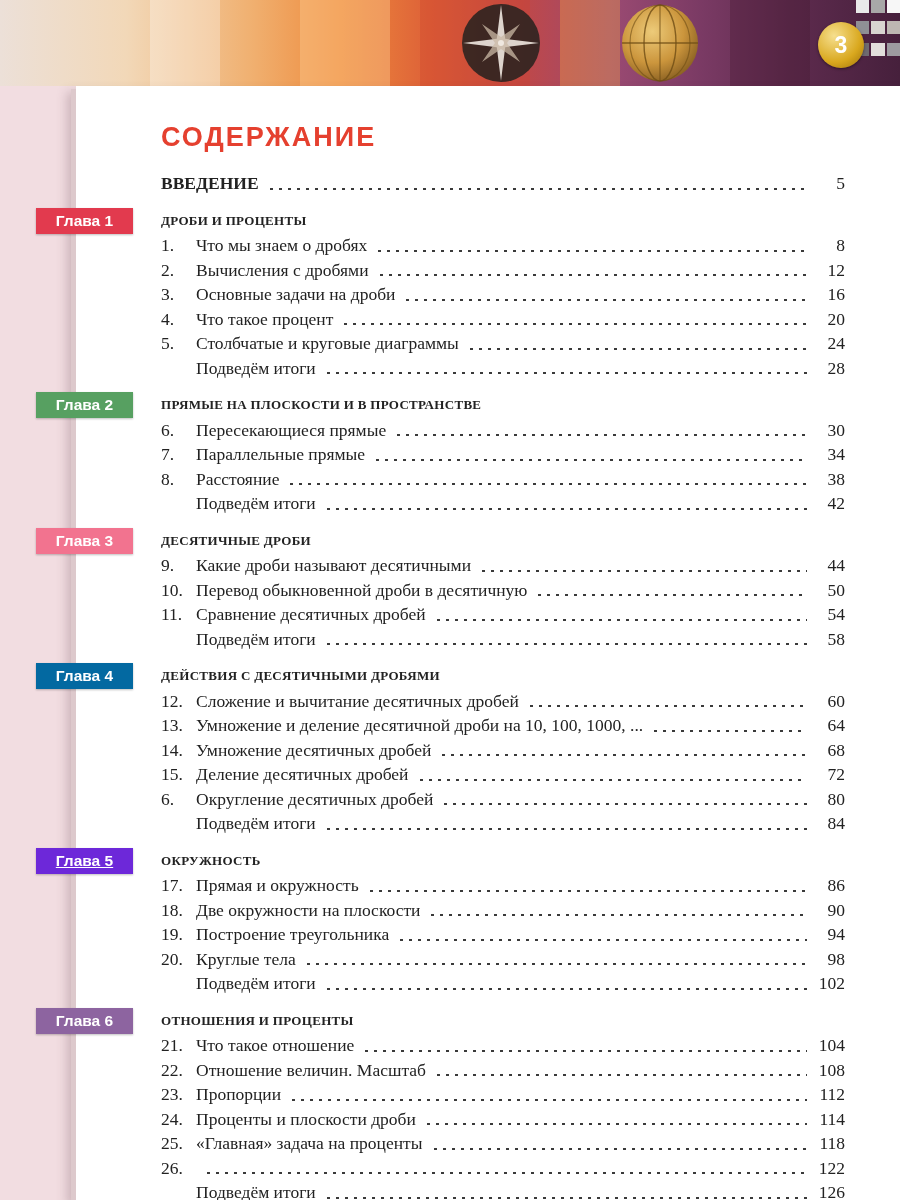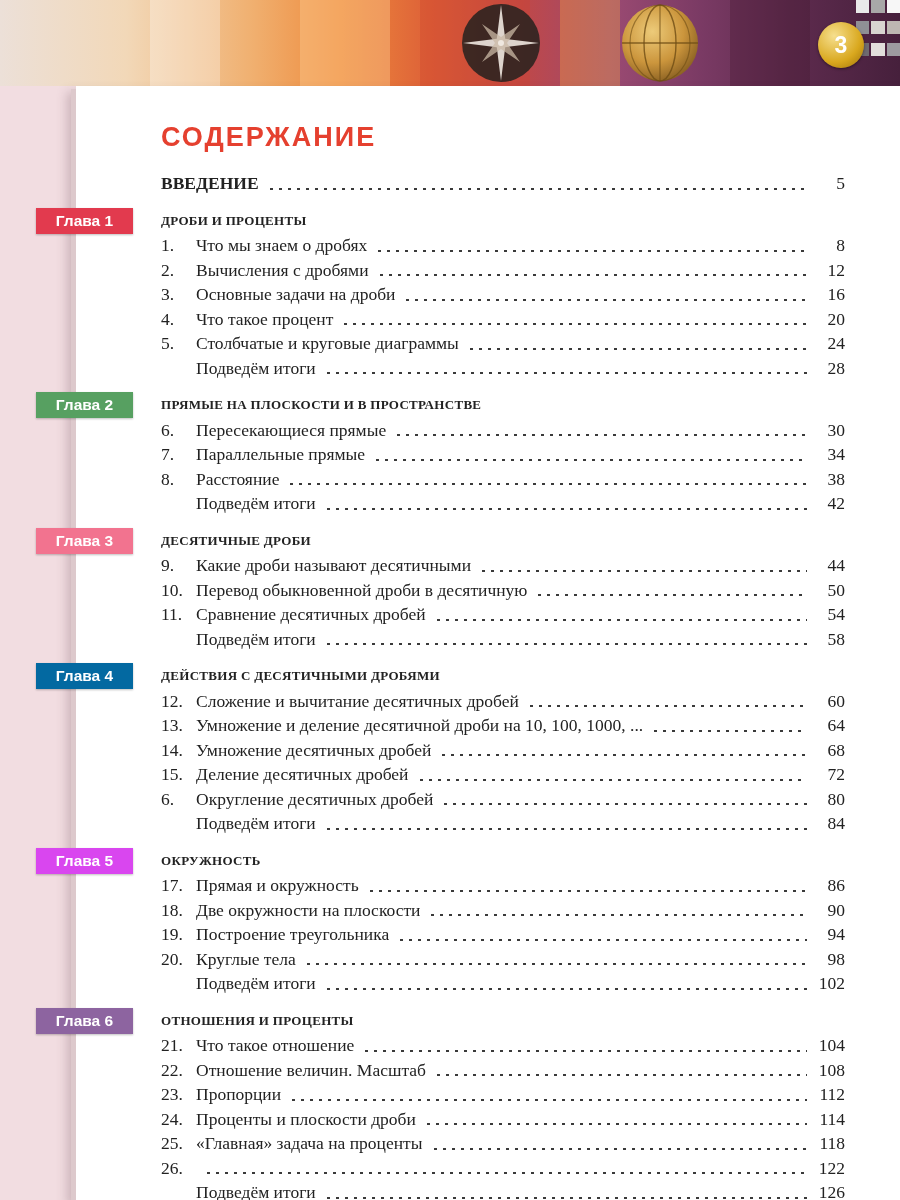--- a/index.html
+++ b/index.html
@@ -246,21 +246,21 @@
               <span class="pg">80</span>
             </div>
             <div class="toc-line">
               <span class="num"></span>
               <span class="lbl">Подведём итоги</span>
               <span class="dots"></span>
               <span class="pg">84</span>
             </div>
           </div>
           <div class="chapter">
-            <div class="badge" style="background: #d946ef;">Глава 5</div>
+            <div class="badge" style="background: #6d28d9; text-decoration: underline;">Глава 5</div>
             <div class="ch-title">ОКРУЖНОСТЬ</div>
             <div class="toc-line">
               <span class="num">17.</span>
               <span class="lbl">Прямая и окружность</span>
               <span class="dots"></span>
               <span class="pg">86</span>
             </div>
             <div class="toc-line">
               <span class="num">18.</span>
               <span class="lbl">Две окружности на плоскости</span>

